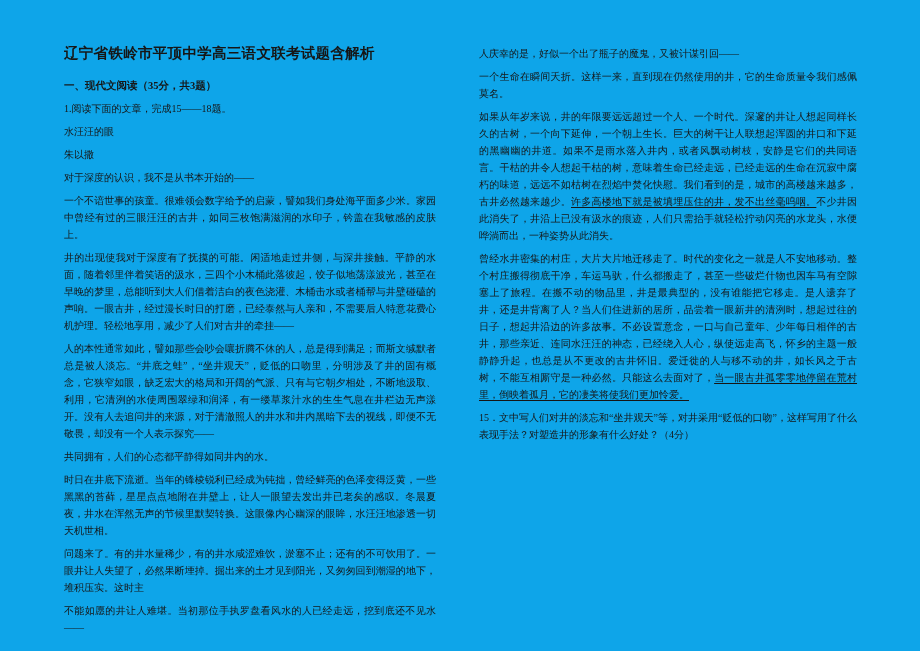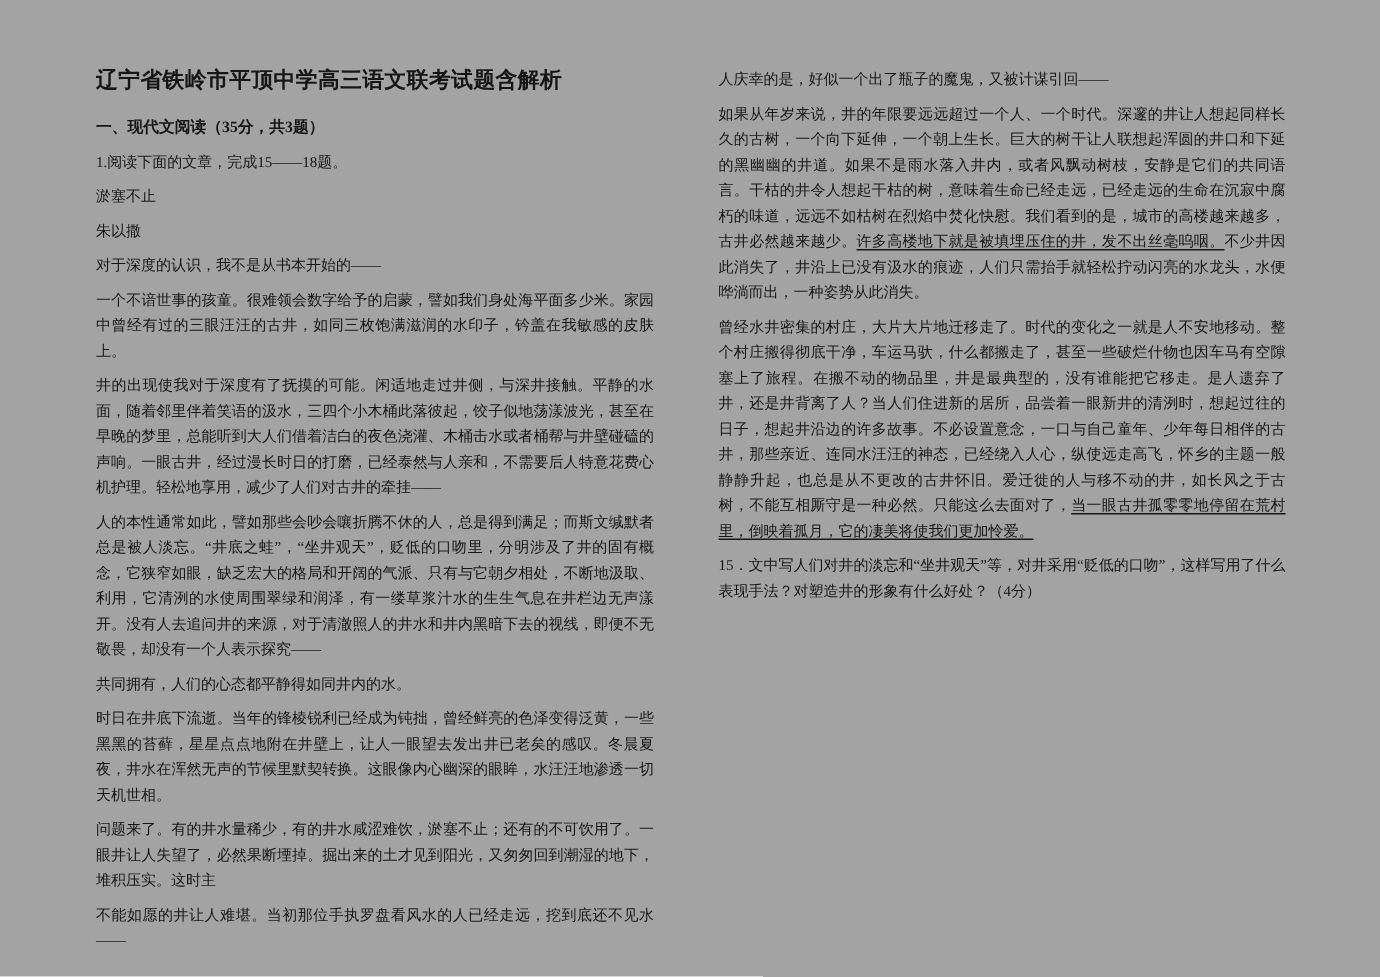--- a/index.html
+++ b/index.html
@@ -1,20 +1,20 @@
 <!DOCTYPE html>
 <html><head>
 <meta charset="utf-8">
 <style>
   html, body { margin: 0; padding: 0; background: #ffffff; }
   .page {
     position: relative;
     width: 920px;
     height: 651px;
-    background: #a3a3a3;
+    background: #0ea5e9;
     overflow: hidden;
     font-family: "Liberation Serif", "DejaVu Serif", serif;
     color: #161616;
   }
   .columns {
     position: absolute;
     left: 64px;
     top: 44px;
     width: 793px;
     display: flex;
@@ -42,32 +42,33 @@
 </head>
 <body>
 
 <div class="page">
   <div class="columns">
     <div class="col left">
       <div class="doc-title">辽宁省铁岭市平顶中学高三语文联考试题含解析</div>
       <div id="left-paras">
           <p class="para section"><span>一、现代文阅读（35分，共3题）</span></p>
           <p class="para"><span>1.阅读下面的文章，完成15——18题。</span></p>
-          <p class="para"><span>淤塞不止</span></p>
+          <p class="para"><span>水汪汪的眼</span></p>
           <p class="para"><span>朱以撒</span></p>
           <p class="para"><span>对于深度的认识，我不是从书本开始的——</span></p>
           <p class="para"><span>一个不谙世事的孩童。很难领会数字给予的启蒙，譬如我们身处海平面多少米。家园中曾经有过的三眼汪汪的古井，如同三枚饱满滋润的水印子，钤盖在我敏感的皮肤上。</span></p>
           <p class="para"><span>井的出现使我对于深度有了抚摸的可能。闲适地走过井侧，与深井接触。平静的水面，随着邻里伴着笑语的汲水，三四个小木桶此落彼起，饺子似地荡漾波光，甚至在早晚的梦里，总能听到大人们借着洁白的夜色浇灌、木桶击水或者桶帮与井壁碰磕的声响。一眼古井，经过漫长时日的打磨，已经泰然与人亲和，不需要后人特意花费心机护理。轻松地享用，减少了人们对古井的牵挂——</span></p>
           <p class="para"><span>人的本性通常如此，譬如那些会吵会嚷折腾不休的人，总是得到满足；而斯文缄默者总是被人淡忘。“井底之蛙”，“坐井观天”，贬低的口吻里，分明涉及了井的固有概念，它狭窄如眼，缺乏宏大的格局和开阔的气派、只有与它朝夕相处，不断地汲取、利用，它清洌的水使周围翠绿和润泽，有一缕草浆汁水的生生气息在井栏边无声漾开。没有人去追问井的来源，对于清澈照人的井水和井内黑暗下去的视线，即便不无敬畏，却没有一个人表示探究——</span></p>
           <p class="para"><span>共同拥有，人们的心态都平静得如同井内的水。</span></p>
           <p class="para"><span>时日在井底下流逝。当年的锋棱锐利已经成为钝拙，曾经鲜亮的色泽变得泛黄，一些黑黑的苔藓，星星点点地附在井壁上，让人一眼望去发出井已老矣的感叹。冬晨夏夜，井水在浑然无声的节候里默契转换。这眼像内心幽深的眼眸，水汪汪地渗透一切天机世相。</span></p>
           <p class="para"><span>问题来了。有的井水量稀少，有的井水咸涩难饮，淤塞不止；还有的不可饮用了。一眼井让人失望了，必然果断堙掉。掘出来的土才见到阳光，又匆匆回到潮湿的地下，堆积压实。这时主</span></p>
           <p class="para"><span>不能如愿的井让人难堪。当初那位手执罗盘看风水的人已经走远，挖到底还不见水——</span></p>
         </div>
     </div>
     <div class="col right" id="right-paras">
         <p class="para"><span>人庆幸的是，好似一个出了瓶子的魔鬼，又被计谋引回——</span></p>
+        <p class="para"><span>一个生命在瞬间夭折。这样一来，直到现在仍然使用的井，它的生命质量令我们感佩莫名。</span></p>
         <p class="para"><span>如果从年岁来说，井的年限要远远超过一个人、一个时代。深邃的井让人想起同样长久的古树，一个向下延伸，一个朝上生长。巨大的树干让人联想起浑圆的井口和下延的黑幽幽的井道。如果不是雨水落入井内，或者风飘动树枝，安静是它们的共同语言。干枯的井令人想起干枯的树，意味着生命已经走远，已经走远的生命在沉寂中腐朽的味道，远远不如枯树在烈焰中焚化快慰。我们看到的是，城市的高楼越来越多，古井必然越来越少。</span><u>许多高楼地下就是被填埋压住的井，发不出丝毫呜咽。</u><span>不少井因此消失了，井沿上已没有汲水的痕迹，人们只需抬手就轻松拧动闪亮的水龙头，水便哗淌而出，一种姿势从此消失。</span></p>
         <p class="para"><span>曾经水井密集的村庄，大片大片地迁移走了。时代的变化之一就是人不安地移动。整个村庄搬得彻底干净，车运马驮，什么都搬走了，甚至一些破烂什物也因车马有空隙塞上了旅程。在搬不动的物品里，井是最典型的，没有谁能把它移走。是人遗弃了井，还是井背离了人？当人们住进新的居所，品尝着一眼新井的清洌时，想起过往的日子，想起井沿边的许多故事。不必设置意念，一口与自己童年、少年每日相伴的古井，那些亲近、连同水汪汪的神态，已经绕入人心，纵使远走高飞，怀乡的主题一般静静升起，也总是从不更改的古井怀旧。爱迁徙的人与移不动的井，如长风之于古树，不能互相厮守是一种必然。只能这么去面对了，</span><u>当一眼古井孤零零地停留在荒村里，倒映着孤月，它的凄美将使我们更加怜爱。</u></p>
         <p class="para gap-before"><span>15．文中写人们对井的淡忘和“坐井观天”等，对井采用“贬低的口吻”，这样写用了什么表现手法？对塑造井的形象有什么好处？（4分）</span></p>
       </div>
   </div>
 </div>
 
 </body></html>

